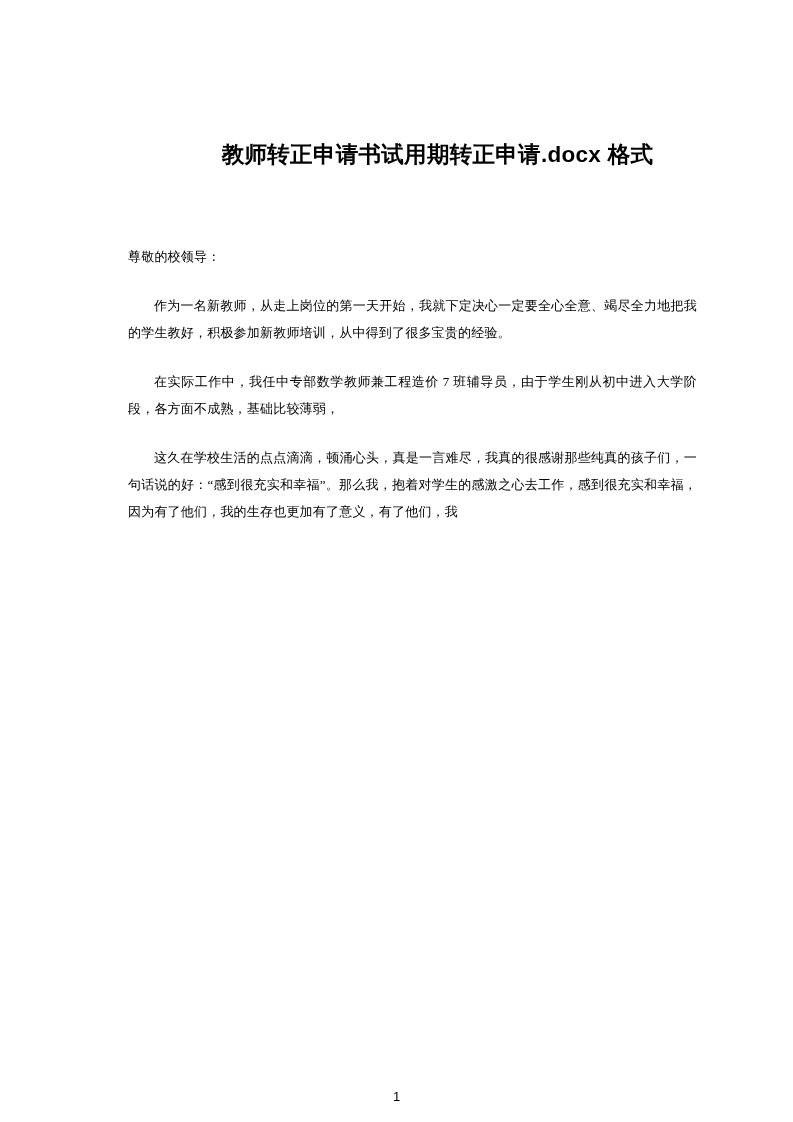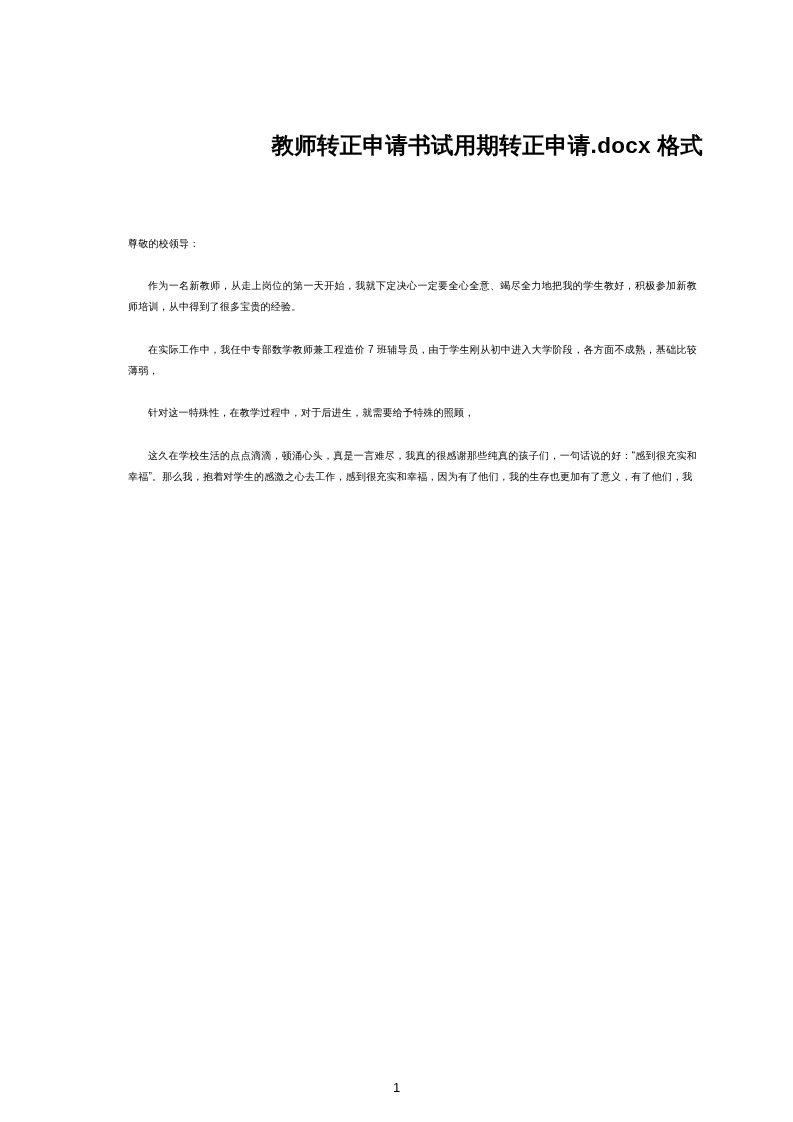--- a/index.html
+++ b/index.html
@@ -16,42 +16,43 @@
     overflow: hidden;
   }
   .page {
     position: relative;
     width: 793px;
     height: 1122px;
     box-sizing: border-box;
     padding: 0 90px;
   }
   .doc-title {
-    margin: 0;
+    margin: 9px;
     padding-top: 130px;
     font-size: 22.5px;
     font-weight: bold;
     line-height: 1.4;
     letter-spacing: 0.3px;
-    text-align: right;
+    text-align: center;
     padding-left: 82px;
     text-indent: 0;
   }
   .body-block {
     margin-top: 72px;
     padding-left: 38px;
     padding-right: 6px;
   }
   .para {
     margin: 0 0 22px 0;
-    font-size: 10px;
+    font-size: 13px;
     line-height: 2.08;
     text-align: justify;
     text-justify: inter-ideograph;
     letter-spacing: 0.2px;
+    font-family: Liberation Serif, serif;
   }
   .para.indent {
     text-indent: 2em;
   }
   .page-number {
     position: absolute;
     left: 0;
     right: 0;
     bottom: 28px;
     text-align: center;
@@ -63,19 +64,18 @@
 <body>
 
 <div class="page">
 
   <h1 class="doc-title">教师转正申请书试用期转正申请.docx 格式</h1>
 
   <div class="body-block">
     <p class="para">尊敬的校领导：</p>
     <p class="para indent">作为一名新教师，从走上岗位的第一天开始，我就下定决心一定要全心全意、竭尽全力地把我的学生教好，积极参加新教师培训，从中得到了很多宝贵的经验。</p>
     <p class="para indent">在实际工作中，我任中专部数学教师兼工程造价 7 班辅导员，由于学生刚从初中进入大学阶段，各方面不成熟，基础比较薄弱，</p>
-    <p class="para indent">针对这一特殊性，在教学过程中，对于后进生，就需要给予特殊的照顾，</p>
     <p class="para indent">这久在学校生活的点点滴滴，顿涌心头，真是一言难尽，我真的很感谢那些纯真的孩子们，一句话说的好：“感到很充实和幸福”。那么我，抱着对学生的感激之心去工作，感到很充实和幸福，因为有了他们，我的生存也更加有了意义，有了他们，我</p>
   </div>
 
   <div class="page-number">1</div>
 
 </div>
 
 </body></html>

